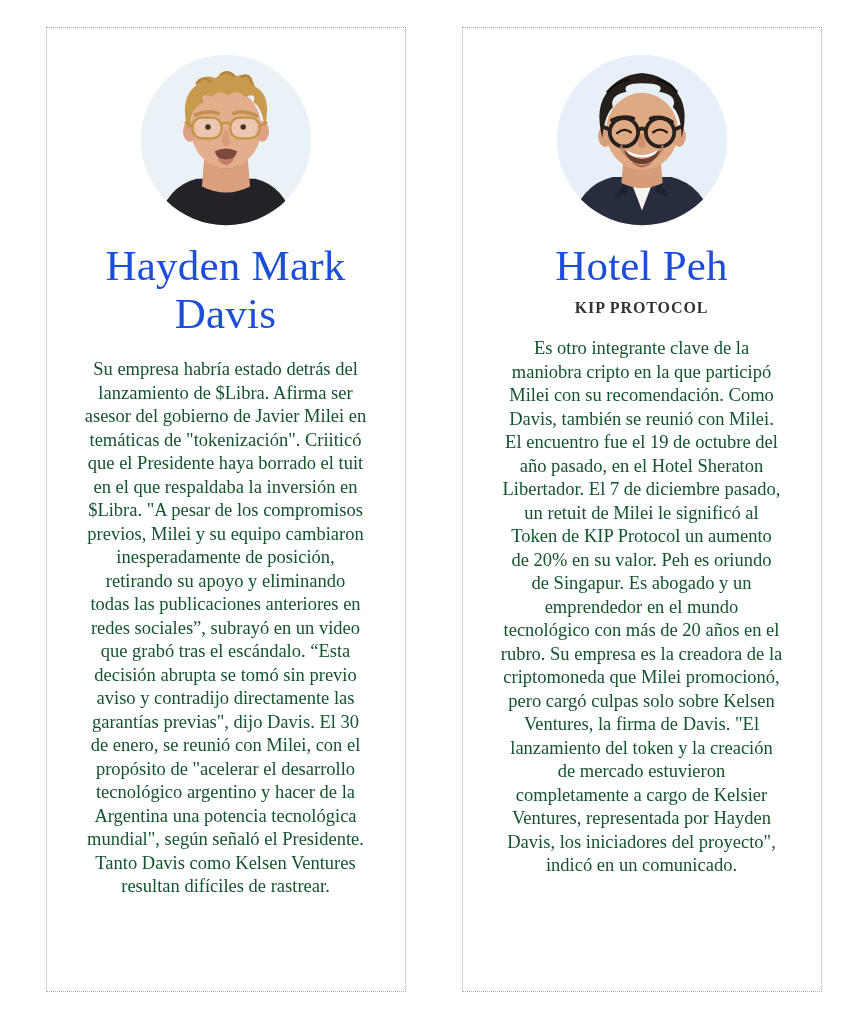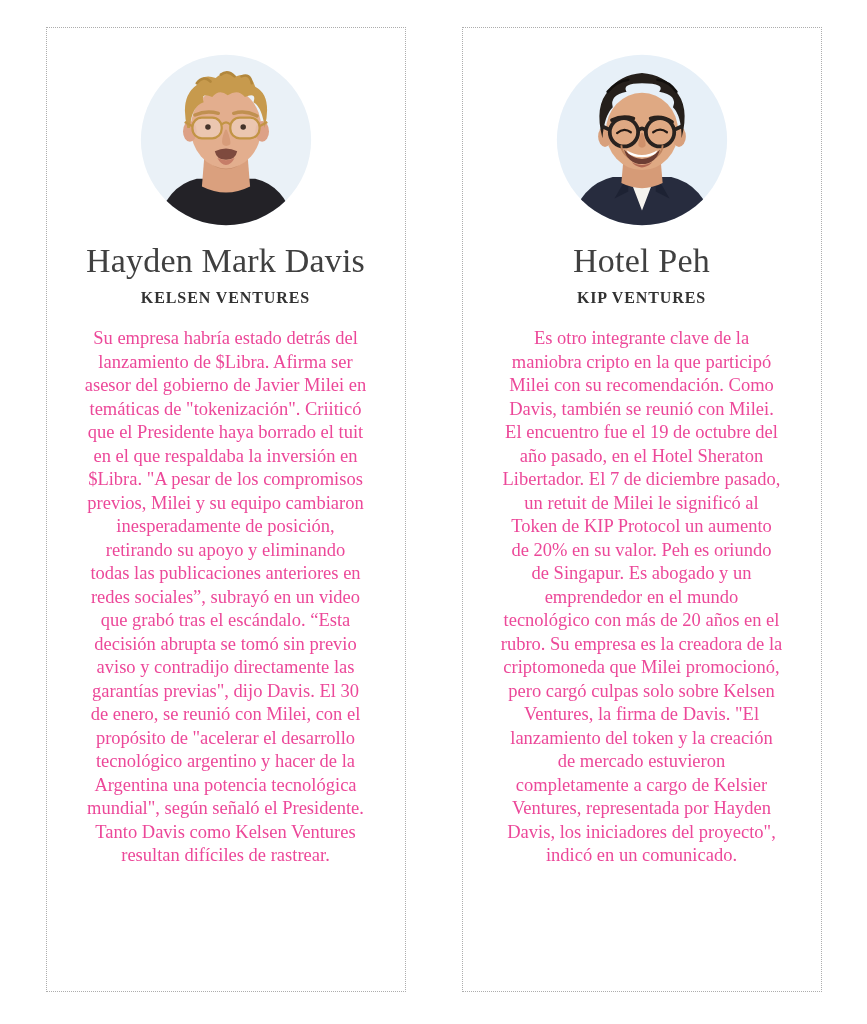--- a/index.html
+++ b/index.html
@@ -27,38 +27,38 @@
     padding: 26px 38px 0 38px;
     text-align: center;
   }
   .avatar {
     width: 172px;
     height: 172px;
     display: block;
     margin: 0 auto;
   }
   .person-name {
-    font-size: 34px;
+    font-size: 43px;
     font-weight: 400;
-    color: #404040;
+    color: #1d4ed8;
     line-height: 1.12;
     margin: 16px 0 0 0;
     letter-spacing: 0.2px;
   }
   .company {
     font-size: 16px;
     font-weight: 700;
     color: #323232;
     letter-spacing: 0.9px;
     margin-top: 9px;
   }
   .bio {
     font-size: 18.5px;
     line-height: 23.5px;
-    color: #ec4899;
+    color: #14532d;
     margin: 20px 0 0 0;
   }
 </style>
 </head>
 <body>
 
 <div class="card">
   <svg class="avatar" viewBox="0 0 200 200" role="img">
     <defs>
       <clipPath id="clipA">
@@ -82,21 +82,20 @@
       </g>
       <path d="M95 82 q5 -5 10 0 M61 84 l-9 -5 M139 84 l9 -5" stroke="#c29445" stroke-width="2.6" fill="none"></path>
       <circle cx="79" cy="85" r="3.2" fill="#44332a"></circle>
       <circle cx="120" cy="85" r="3.2" fill="#44332a"></circle>
       <path d="M99 88 q-5 12 -3 17 q4 4 9 0 q1 -5 -4 -17" fill="#d79c7a"></path>
       <path d="M87 113 q13 -6 26 0 q-2 10 -13 10 q-11 0 -13 -10 Z" fill="#7e4a3e"></path>
       <path d="M90 121 q10 5 20 0 q-4 8 -10 8 q-6 0 -10 -8 Z" fill="#c67d68"></path>
     </g>
   </svg>
   <h2 class="person-name">Hayden Mark Davis</h2>
-  <div class="company">KELSEN VENTURES</div>
   <p class="bio">Su empresa habría estado detrás del lanzamiento de $Libra. Afirma ser asesor del gobierno de Javier Milei en temáticas de "tokenización". Criiticó que el Presidente haya borrado el tuit en el que respaldaba la inversión en $Libra. "A pesar de los compromisos previos, Milei y su equipo cambiaron inesperadamente de posición, retirando su apoyo y eliminando todas las publicaciones anteriores en redes sociales”, subrayó en un video que grabó tras el escándalo. “Esta decisión abrupta se tomó sin previo aviso y contradijo directamente las garantías previas", dijo Davis. El 30 de enero, se reunió con Milei, con el propósito de "acelerar el desarrollo tecnológico argentino y hacer de la Argentina una potencia tecnológica mundial", según señaló el Presidente. Tanto Davis como Kelsen Ventures resultan difíciles de rastrear.</p>
 </div>
 
 <div class="card">
   <svg class="avatar" viewBox="0 0 200 200" role="img">
     <defs>
       <clipPath id="clipB">
           <circle cx="100" cy="100" r="99"></circle>
         </clipPath>
     </defs>
@@ -122,15 +121,15 @@
       </g>
       <path d="M71 92 q8 -7 16 -1 M113 91 q8 -6 16 0" stroke="#241a15" stroke-width="2.6" fill="none" stroke-linecap="round"></path>
       <path d="M99 92 q-4 11 -3 15 q4 4 8 0 q1 -4 -3 -15" fill="#cf916b"></path>
       <path d="M76 106 q0 8 8 14 M124 106 q0 8 -8 14" stroke="#c0855f" stroke-width="2.2" fill="none"></path>
       <path d="M79 111 q21 22 42 0 q-5 17 -21 17 q-16 0 -21 -17 Z" fill="#6d3e33"></path>
       <path d="M82 112 q18 11 36 0 q-2 8 -18 8 q-16 0 -18 -8 Z" fill="#ffffff"></path>
       <path d="M88 126 q12 6 24 0 q-6 6 -12 6 q-6 0 -12 -6 Z" fill="#b16853"></path>
     </g>
   </svg>
   <h2 class="person-name">Hotel Peh</h2>
-  <div class="company">KIP VENTURES</div>
+  <div class="company">KIP PROTOCOL</div>
   <p class="bio">Es otro integrante clave de la maniobra cripto en la que participó Milei con su recomendación. Como Davis, también se reunió con Milei. El encuentro fue el 19 de octubre del año pasado, en el Hotel Sheraton Libertador. El 7 de diciembre pasado, un retuit de Milei le significó al Token de KIP Protocol un aumento de 20% en su valor. Peh es oriundo de Singapur. Es abogado y un emprendedor en el mundo tecnológico con más de 20 años en el rubro. Su empresa es la creadora de la criptomoneda que Milei promocionó, pero cargó culpas solo sobre Kelsen Ventures, la firma de Davis. "El lanzamiento del token y la creación de mercado estuvieron completamente a cargo de Kelsier Ventures, representada por Hayden Davis, los iniciadores del proyecto", indicó en un comunicado.</p>
 </div>
 
 </body></html>

